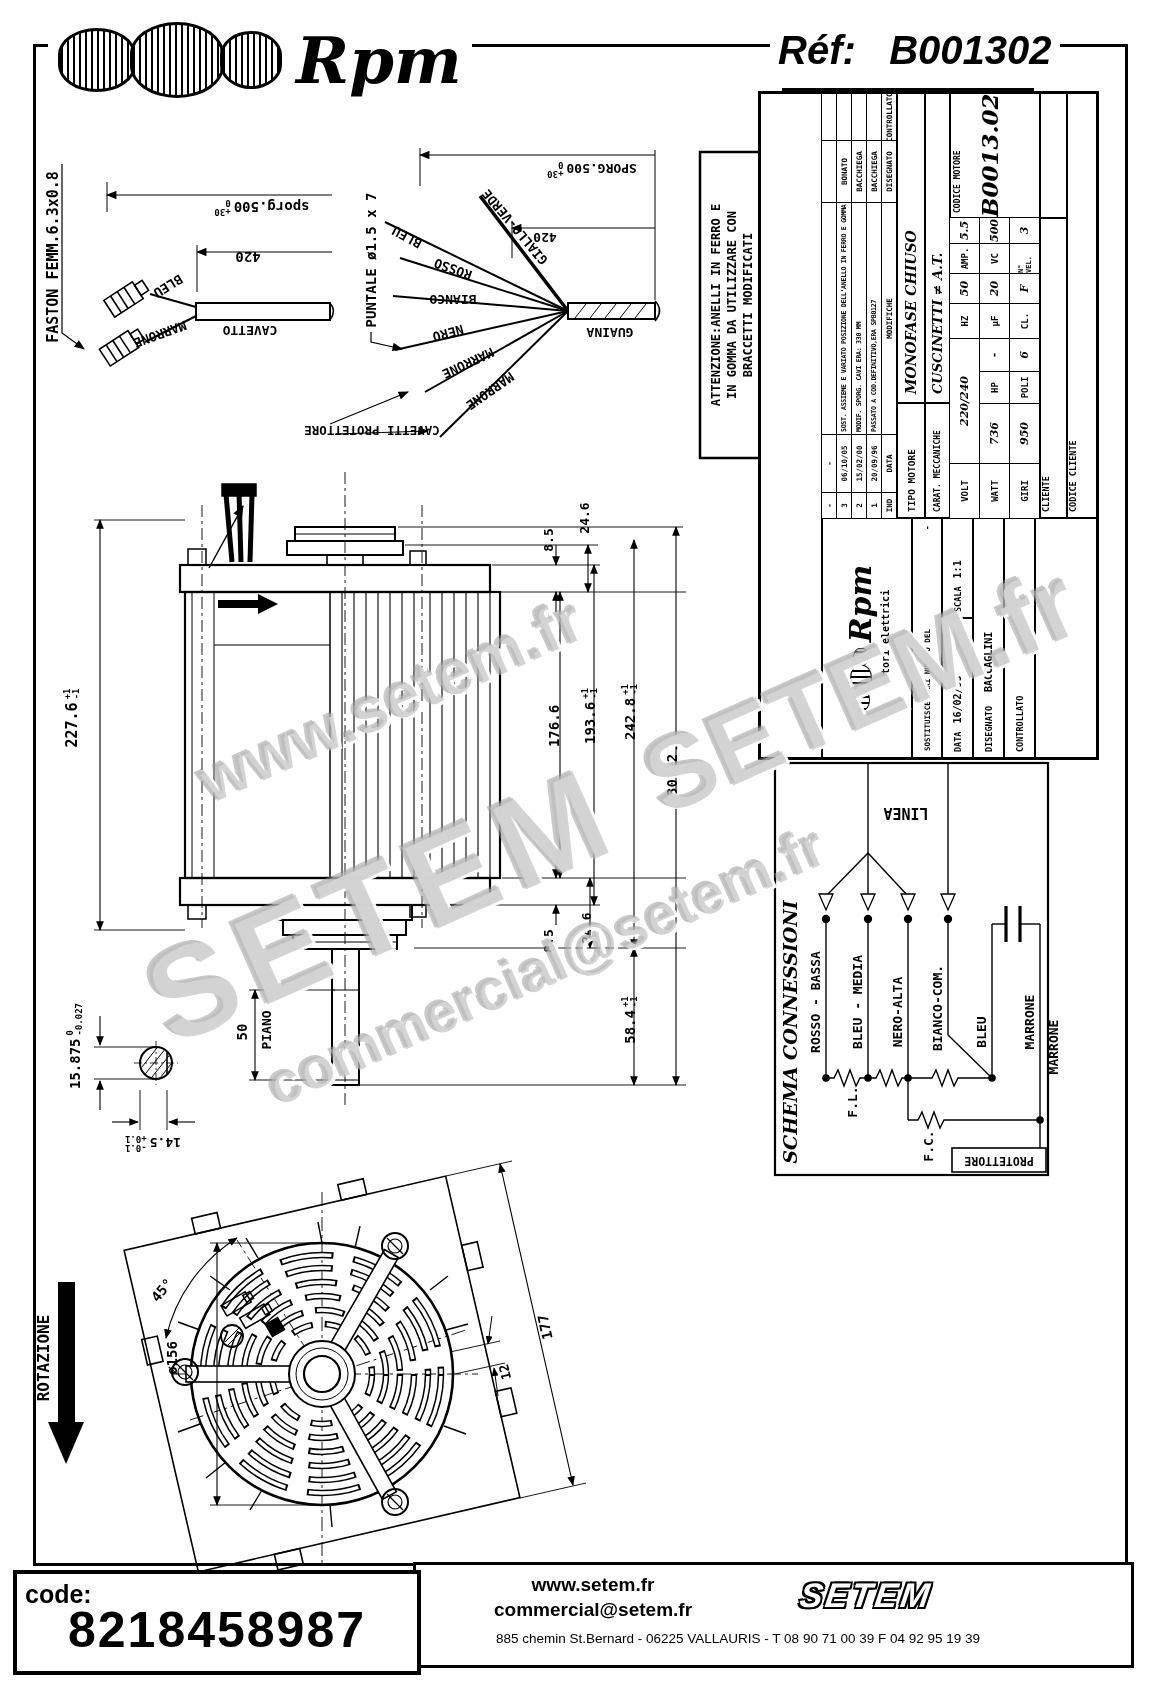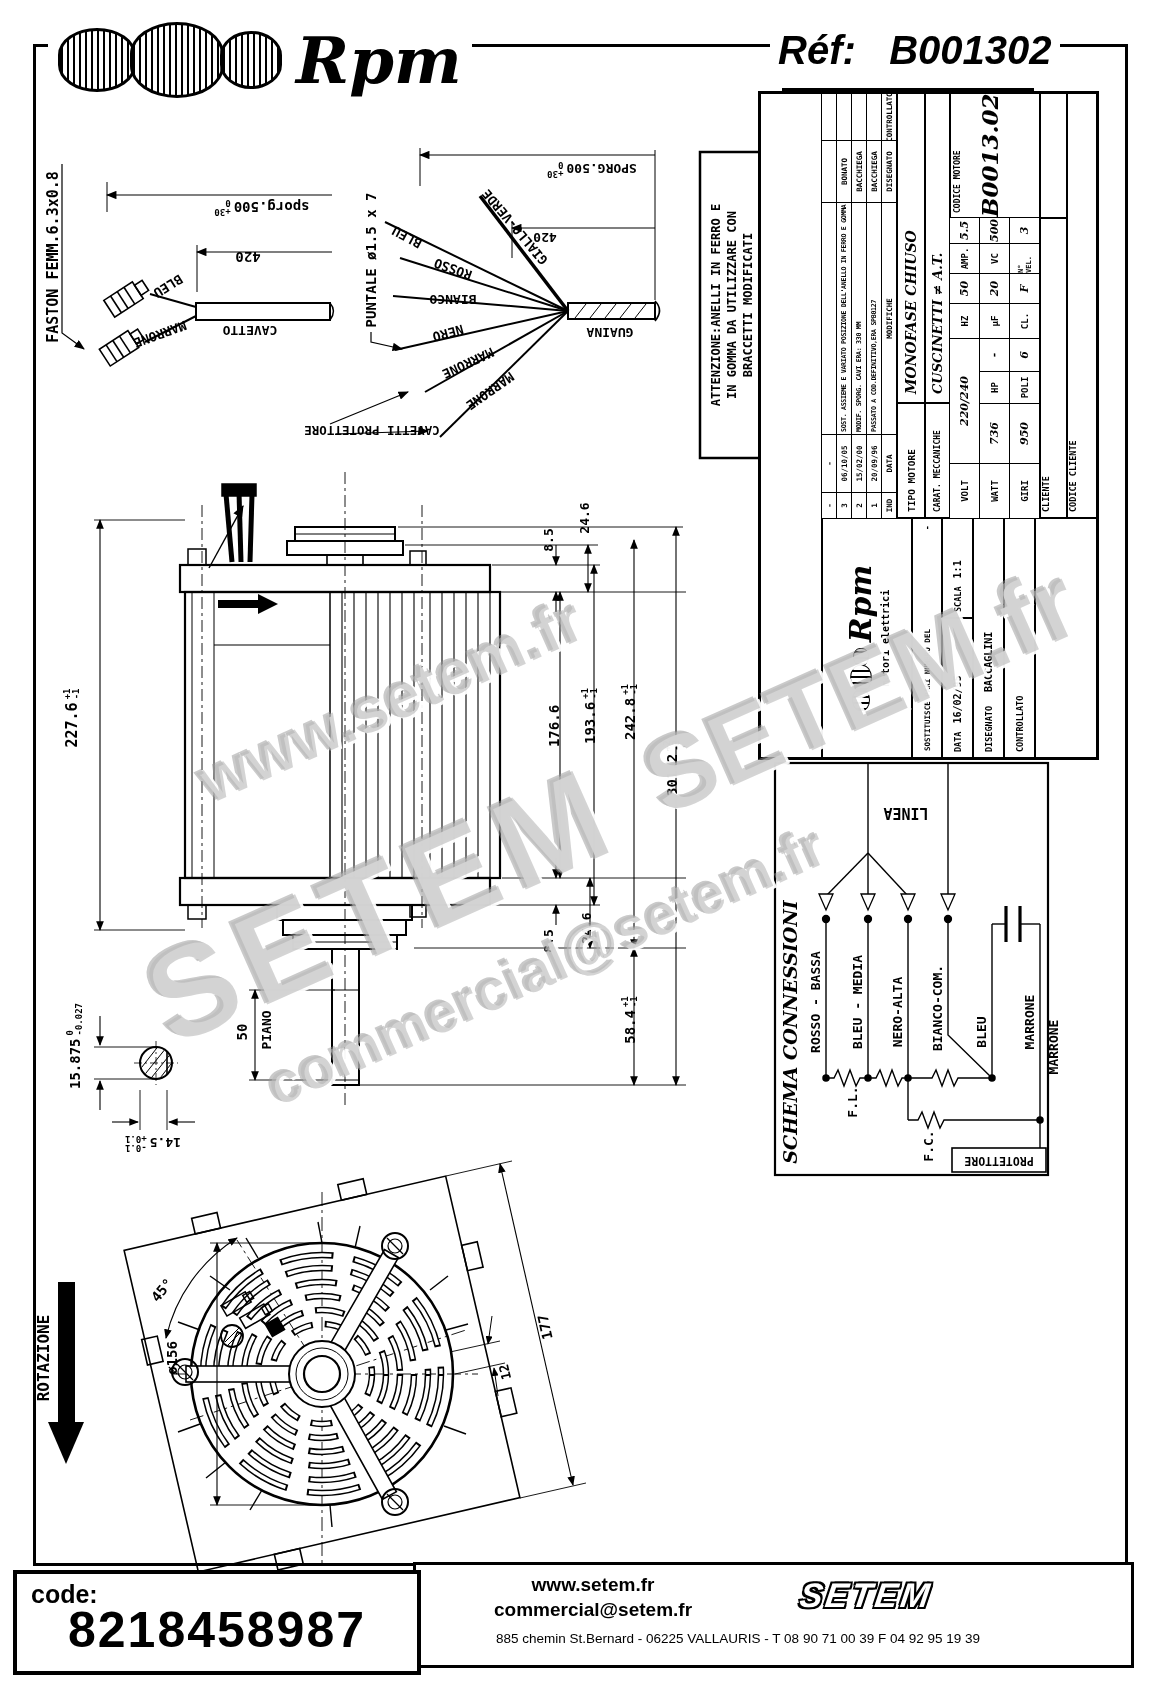--- a/index.html
+++ b/index.html
@@ -601,21 +601,21 @@
     </div>
   </div>
 
   <div class="wm" style="left:390px;top:700px;font-size:64px;transform:translate(-50%,-50%) rotate(-24deg);">www.setem.fr</div>
   <div class="wm" style="left:380px;top:905px;font-size:130px;letter-spacing:10px;transform:translate(-50%,-50%) rotate(-24deg);">SETEM</div>
   <div class="wm" style="left:860px;top:690px;font-size:104px;transform:translate(-50%,-50%) rotate(-24deg);">SETEM.fr</div>
   <div class="wm" style="left:545px;top:965px;font-size:58px;transform:translate(-50%,-50%) rotate(-24deg);">commercial@setem.fr</div>
 
   <div class="footbox"></div>
   <div class="codebox">
-    <div style="font-size:25px;font-weight:bold;padding:6px 0 0 14px;">code:</div>
+    <div style="font-size:25px;font-weight:bold;padding:6px 0 0 8px;">code:</div>
     <div style="font-size:50px;font-weight:bold;text-align:center;margin-top:-8px;letter-spacing:2px;">8218458987</div>
   </div>
   <div class="ftxt" style="left:593px;top:1574px;font-size:19px;transform:translateX(-50%);">www.setem.fr</div>
   <div class="ftxt" style="left:593px;top:1599px;font-size:19px;transform:translateX(-50%);">commercial@setem.fr</div>
   <div class="ftxt" style="left:738px;top:1631px;font-size:13.5px;font-weight:normal;transform:translateX(-50%);font-family:'Liberation Sans',sans-serif;">885 chemin St.Bernard  -  06225 VALLAURIS  -  T 08 90 71 00 39   F 04 92 95 19 39</div>
   <div class="ftxt setemtxt" style="left:800px;top:1576px;">SETEM</div>
 
 </div>
 
 </body></html>

